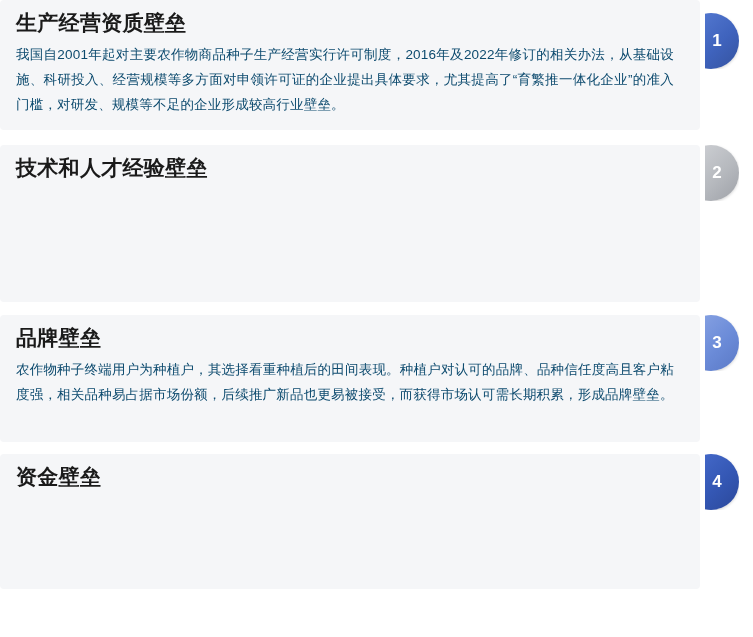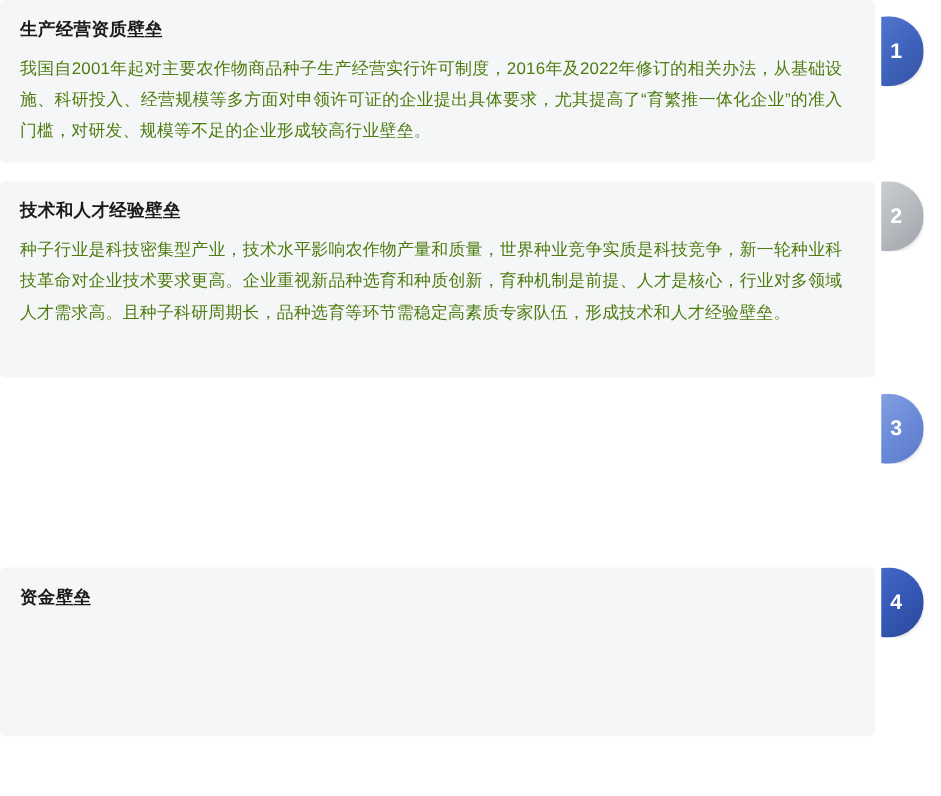--- a/index.html
+++ b/index.html
@@ -28,30 +28,30 @@
     position: absolute;
     left: 0;
     top: 0;
     width: 700px;
     box-sizing: border-box;
     background: #f5f6f8;
     border-radius: 4px;
     padding: 12px 26px 14px 16px;
   }
   .panel .title {
-    font-size: 14px;
+    font-size: 21px;
     font-weight: bold;
     color: #1a1a1a;
     line-height: 22px;
     margin: 0 0 8px 0;
     letter-spacing: 0.3px;
   }
   .panel .body {
     font-size: 13.5px;
-    color: #4d7c0f;
+    color: #0c4a6e;
     line-height: 25px;
     text-align: justify;
     letter-spacing: 0.2px;
     margin: 0;
   }
   .badge {
     position: absolute;
     width: 56px;
     height: 56px;
     border-radius: 50%;
@@ -98,28 +98,31 @@
       <div class="body">我国自2001年起对主要农作物商品种子生产经营实行许可制度，2016年及2022年修订的相关办法，从基础设施、科研投入、经营规模等多方面对申领许可证的企业提出具体要求，尤其提高了“育繁推一体化企业”的准入门槛，对研发、规模等不足的企业形成较高行业壁垒。</div>
     </div>
     <div class="badge badge-clip">
       <span class="num">1</span>
     </div>
   </div>
 
   <div class="item" id="item-2">
     <div class="panel">
       <div class="title">技术和人才经验壁垒</div>
-      <div class="body">种子行业是科技密集型产业，技术水平影响农作物产量和质量，世界种业竞争实质是科技竞争，新一轮种业科技革命对企业技术要求更高。企业重视新品种选育和种质创新，育种机制是前提、人才是核心，行业对多领域人才需求高。且种子科研周期长，品种选育等环节需稳定高素质专家队伍，形成技术和人才经验壁垒。</div>
     </div>
     <div class="badge badge-clip">
       <span class="num">2</span>
     </div>
   </div>
 
   <div class="item" id="item-3">
+    <div class="panel">
+      <div class="title">品牌壁垒</div>
+      <div class="body">农作物种子终端用户为种植户，其选择看重种植后的田间表现。种植户对认可的品牌、品种信任度高且客户粘度强，相关品种易占据市场份额，后续推广新品也更易被接受，而获得市场认可需长期积累，形成品牌壁垒。</div>
+    </div>
     <div class="badge badge-clip">
       <span class="num">3</span>
     </div>
   </div>
 
   <div class="item" id="item-4">
     <div class="panel">
       <div class="title">资金壁垒</div>
     </div>
     <div class="badge badge-clip">

